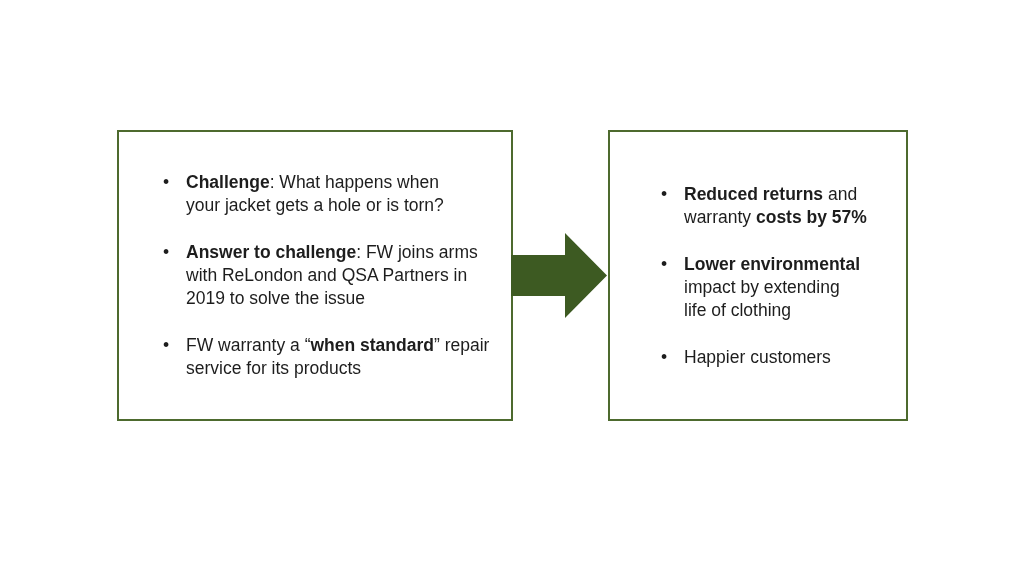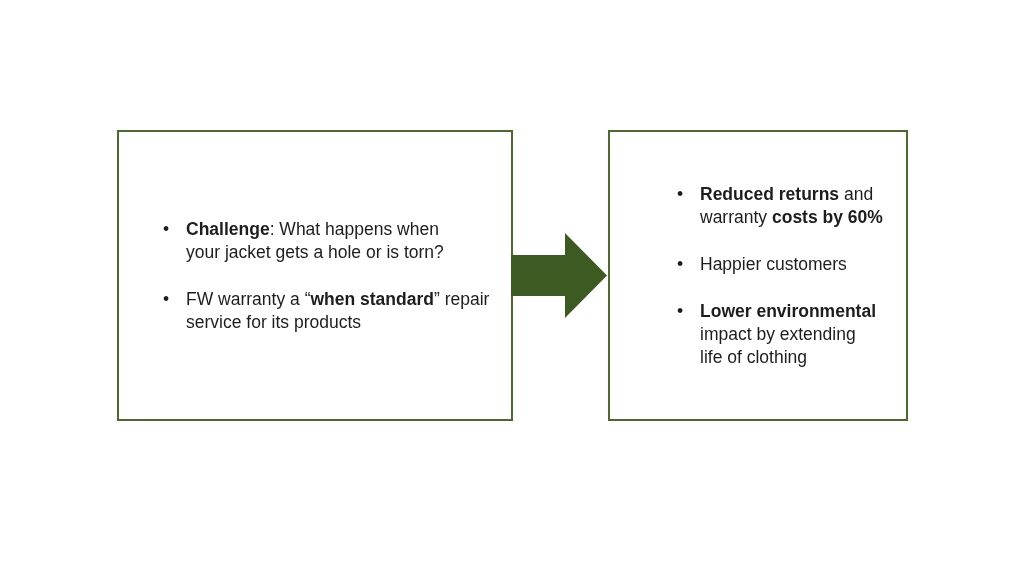--- a/index.html
+++ b/index.html
@@ -36,21 +36,21 @@
   }
   .bullets {
     list-style: none;
     margin: 0;
     padding: 0 10px 0 42px;
     color: #1d1d1d;
     font-size: 17.5px;
     line-height: 23px;
   }
   .box-right .bullets {
-    padding-left: 65px;
+    padding-left: 49px;
   }
   .bullets li {
     position: relative;
     padding-left: 25px;
     white-space: pre-line;
   }
   .bullets li + li {
     margin-top: 24px;
   }
   .bullets li::before {
@@ -72,33 +72,36 @@
 </style>
 </head>
 <body>
 
 <div class="slide">
 
   <div class="box box-left">
     <ul class="bullets">
         <li><b>Challenge</b><span>: What happens when
 your jacket gets a hole or is torn?</span></li>
+        <li><b>Answer to challenge</b><span>: FW joins arms
+with ReLondon and QSA Partners in
+2019 to solve the issue</span></li>
         <li><span>FW warranty a “</span><b>when standard</b><span>” repair
 service for its products</span></li>
       </ul>
   </div>
 
   <svg class="arrow" viewBox="0 0 96 85" preserveAspectRatio="none" aria-hidden="true">
     <polygon points="0,22 54,22 54,0 96,42.5 54,85 54,63 0,63" fill="#3d5a22"></polygon>
   </svg>
 
   <div class="box box-right">
     <ul class="bullets">
         <li><b>Reduced returns</b><span> and
-warranty </span><b>costs by 60%</b></li>
-        <li><span>Happier customers</span></li>
+warranty </span><b>costs by 57%</b></li>
         <li><b>Lower environmental</b><span>
 impact by extending
 life of clothing</span></li>
+        <li><span>Happier customers</span></li>
       </ul>
   </div>
 
 </div>
 
 </body></html>

